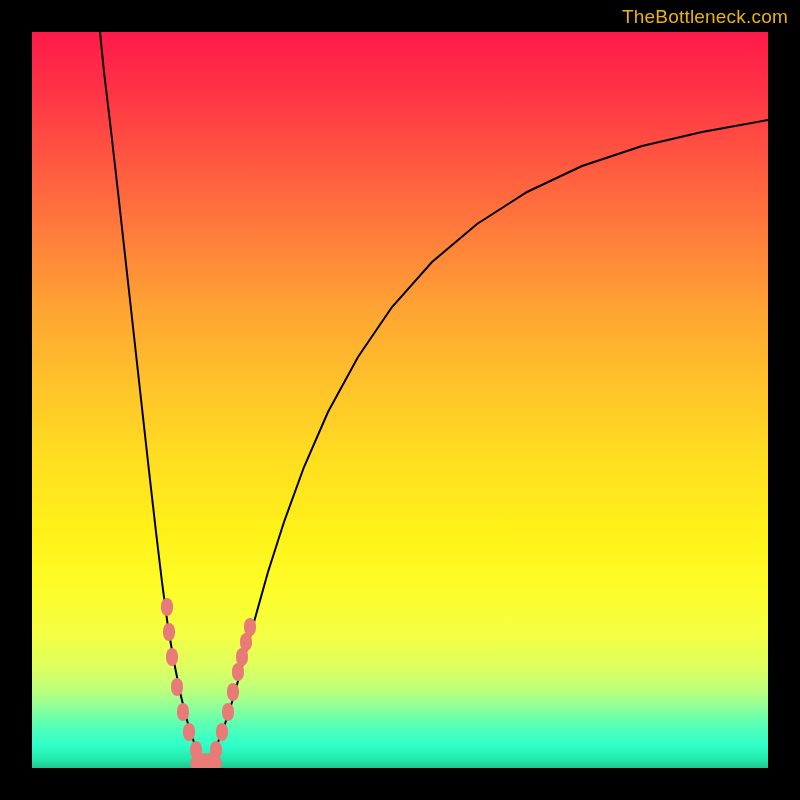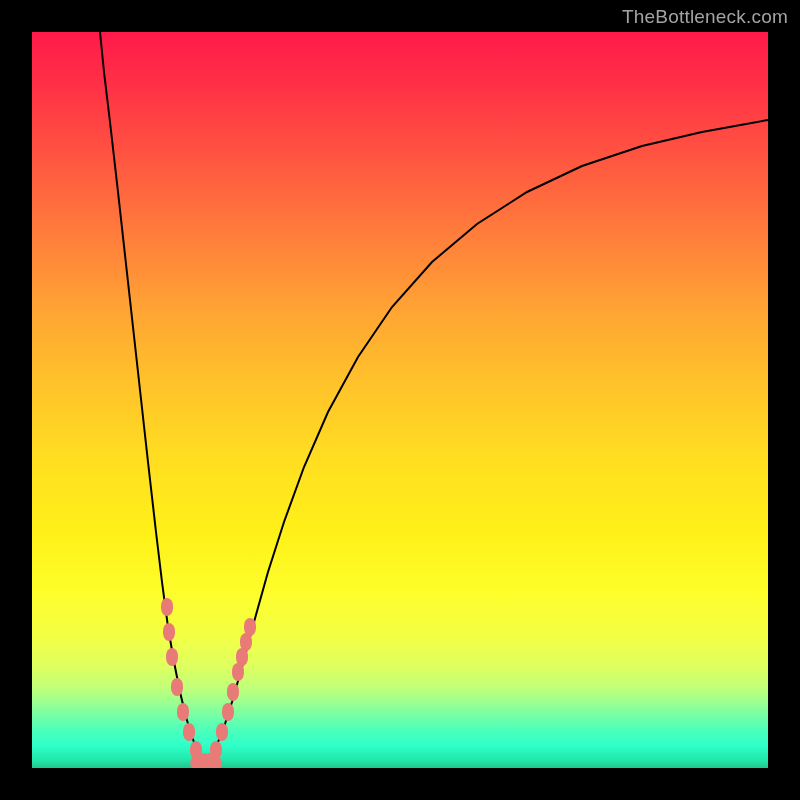--- a/index.html
+++ b/index.html
@@ -53,21 +53,21 @@
     position: absolute;
     left: 0;
     top: 0;
     width: 736px;
     height: 736px;
   }
   .watermark {
     position: absolute;
     top: 6px;
     right: 12px;
-    color: #a3a3a3;
+    color: #eab308;
     font-size: 19px;
     font-weight: 400;
     letter-spacing: 0.2px;
   }
   .curve {
     fill: none;
     stroke: #000;
     stroke-width: 2;
   }
   .marker {

